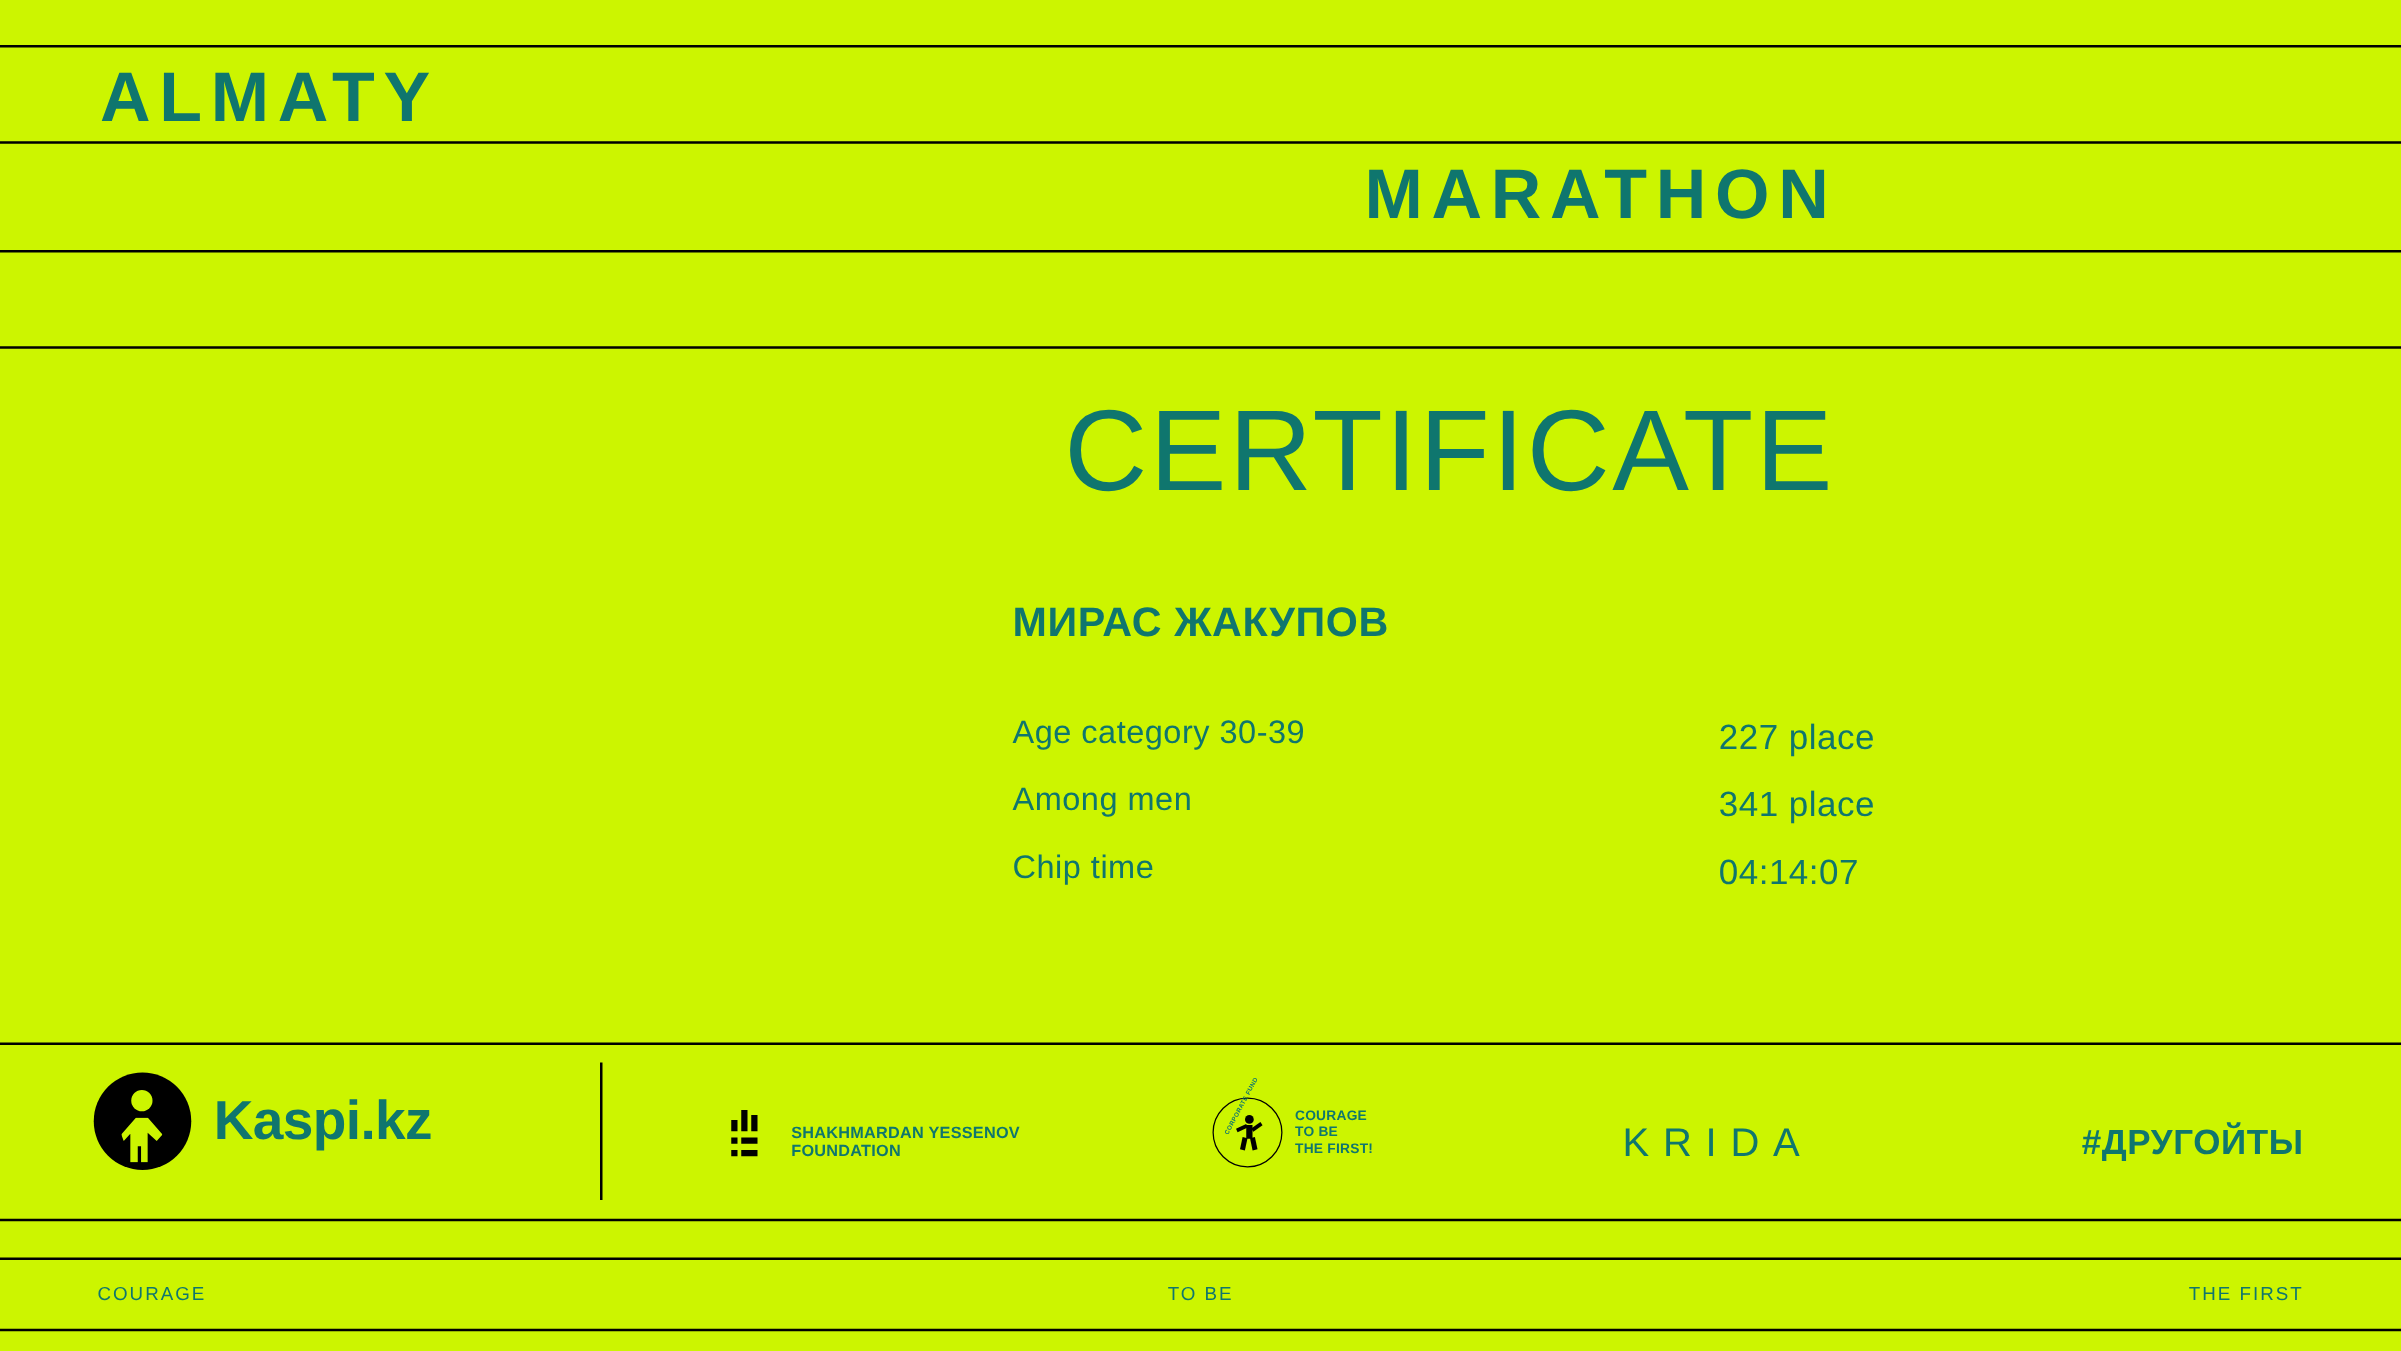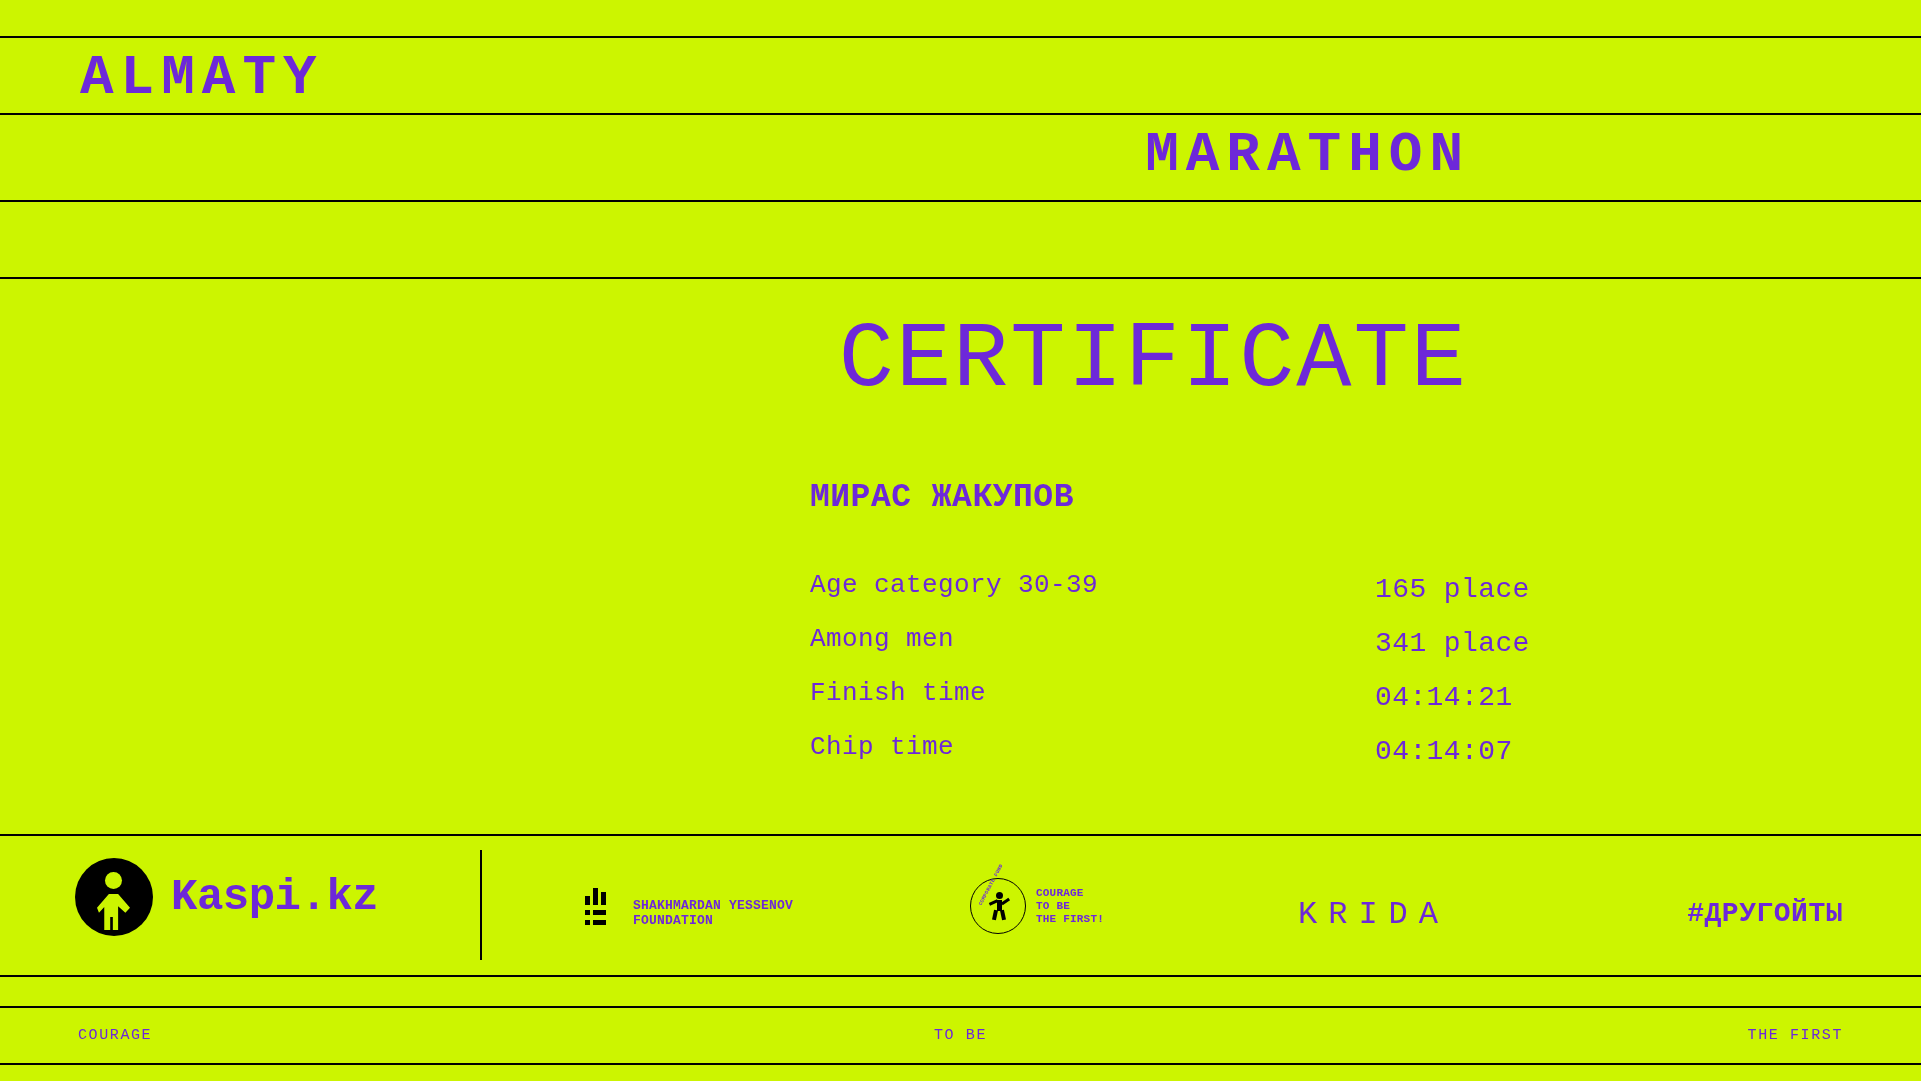--- a/index.html
+++ b/index.html
@@ -8,22 +8,21 @@
     height: 1081px;
     overflow: hidden;
     background: #ccf500;
     font-family: "Liberation Sans", sans-serif;
   }
   .cert {
     position: relative;
     width: 1546px;
     height: 1081px;
     background: #ccf500;
-    color: #6d28d9;
-    font-family: Liberation Mono, monospace;
+    color: #0f766e;
   }
 
   
   .rule {
     position: absolute;
     left: 0;
     width: 1921px;
     height: 2px;
     background: #000;
   }
@@ -308,29 +307,25 @@
   <div class="almaty">ALMATY</div>
   <div class="marathon">MARATHON</div>
 
   <div class="title">CERTIFICATE</div>
 
   <div class="athlete">МИРАС ЖАКУПОВ</div>
 
   <div class="results">
     <div class="res-row">
       <div class="res-label">Age category 30-39</div>
-      <div class="res-value">165 place</div>
+      <div class="res-value">227 place</div>
     </div>
     <div class="res-row">
       <div class="res-label">Among men</div>
       <div class="res-value">341 place</div>
-    </div>
-    <div class="res-row">
-      <div class="res-label">Finish time</div>
-      <div class="res-value">04:14:21</div>
     </div>
     <div class="res-row">
       <div class="res-label">Chip time</div>
       <div class="res-value">04:14:07</div>
     </div>
   </div>
 
   <div class="rule r5"></div>
 
   <div class="sponsors">

